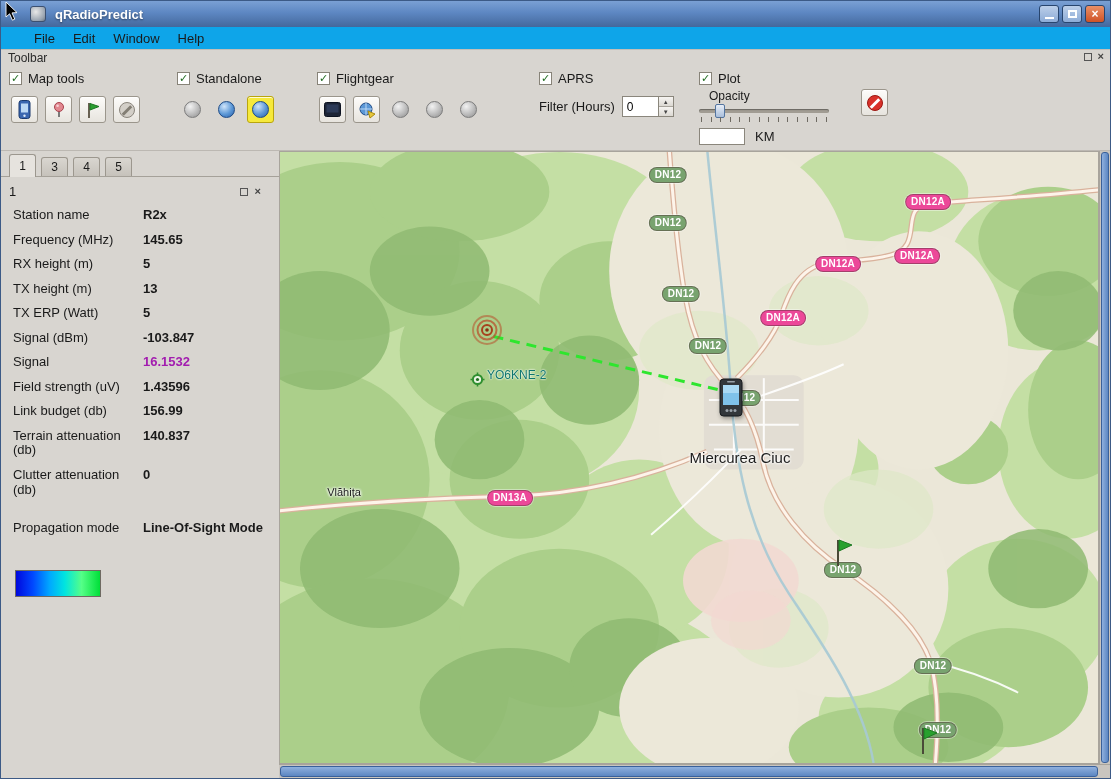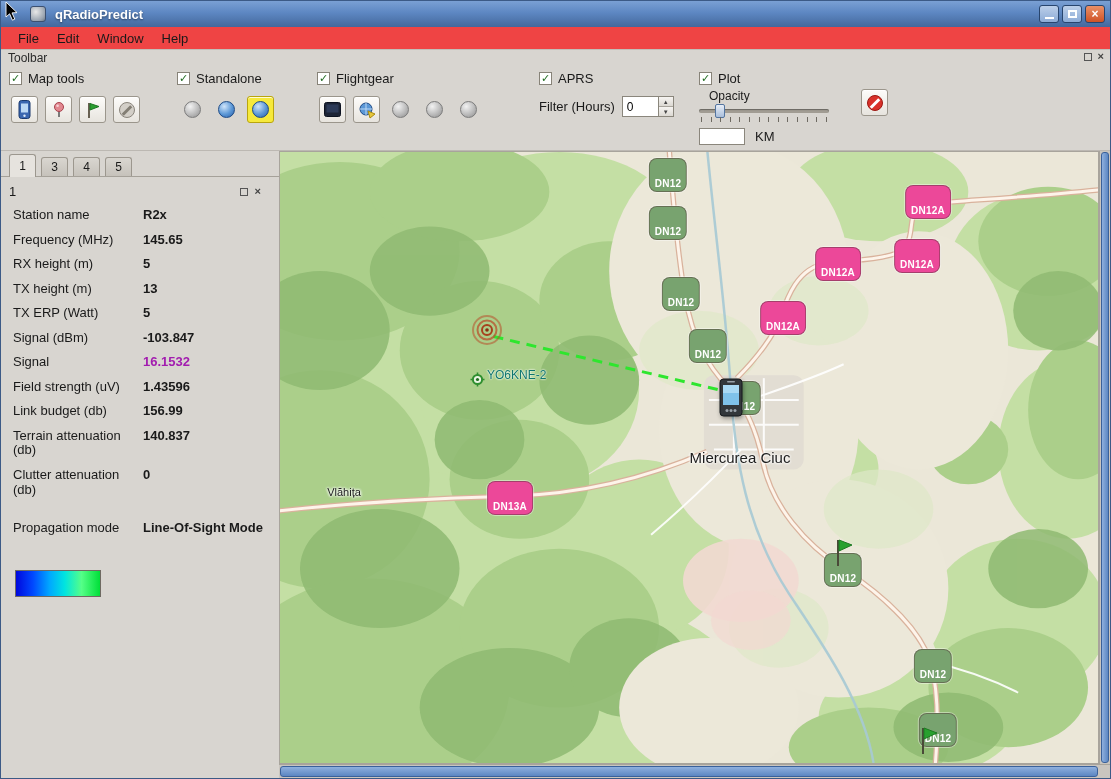--- a/index.html
+++ b/index.html
@@ -14,21 +14,21 @@
   .win-buttons{margin-left:auto;display:flex;gap:3px;}
   .win-btn{width:20px;height:18px;border-radius:3px;border:1px solid #28456e;display:flex;align-items:center;justify-content:center;cursor:default;}
   .win-btn.minmax{background:linear-gradient(#bccfe9,#8cabd6);}
   .win-btn.close{background:linear-gradient(#ea9067,#cf5226);}
   .glyph-min{display:block;width:9px;height:2px;background:#fff;margin-top:8px;}
   .glyph-max{display:block;width:9px;height:8px;border:2px solid #fff;}
   .glyph-close{color:#fff;font-weight:bold;font-size:12px;line-height:1;}
   .cursor{position:absolute;left:4px;top:1px;z-index:99;}
 
   
-  .menubar{flex:0 0 23px;display:flex;align-items:center;padding-left:8px;background:#ef4444;border-bottom:1px solid #c2beb8;}
+  .menubar{flex:0 0 23px;display:flex;align-items:center;padding-left:24px;background:#0ea5e9;border-bottom:1px solid #c2beb8;}
   .menu-item{padding:3px 9px;font-size:13px;}
 
   
   .dock-head{flex:0 0 17px;display:flex;align-items:flex-start;padding:1px 6px 0 7px;font-size:12px;color:#2a2a2a;}
   .dock-icons{margin-left:auto;display:flex;gap:6px;align-items:center;}
   .mini-float{width:8px;height:8px;border:1.5px solid #555;display:inline-block;}
   .mini-close{font-size:11px;font-weight:bold;color:#444;line-height:1;}
 
   .toolbar{flex:0 0 84px;display:flex;align-items:flex-start;padding:3px 8px 0 8px;border-bottom:1px solid #bcb8b2;}
   .tgroup{display:flex;flex-direction:column;flex:none;}
@@ -83,21 +83,21 @@
   .val.green{color:#a21caf;}
   .row.gap{margin-top:24px;}
   .scale{width:86px;height:27px;margin:24px 0 0 14px;border:1px solid #6e6a62;background:linear-gradient(90deg,#0008dd 0%,#0048ff 20%,#00a8ff 40%,#00e4e0 58%,#55ff88 78%,#00df38 100%);}
 
   
   .map-col{flex:1;display:flex;flex-direction:column;min-width:0;background:#cfccc6;}
   .map-row{flex:1;display:flex;min-height:0;}
   .map-wrap{position:relative;flex:1;overflow:hidden;background:#ebe7d8;border:1px solid #a8a49c;}
   .map-bg{position:absolute;inset:0;width:100%;height:100%;}
   .overlay{position:absolute;inset:0;width:100%;height:100%;pointer-events:none;}
-  .rbadge{position:absolute;transform:translate(-50%,-50%);font-size:10px;font-weight:bold;color:#fff;padding:19px 5px 2px;border-radius:8px;border:1px solid rgba(80,50,50,.45);box-shadow:0 0 0 1px rgba(255,255,255,.4);z-index:2;letter-spacing:.2px;white-space:nowrap;}
+  .rbadge{position:absolute;transform:translate(-50%,-50%);font-size:10px;font-weight:bold;color:#fff;padding:1px 5px 2px;border-radius:8px;border:1px solid rgba(80,50,50,.45);box-shadow:0 0 0 1px rgba(255,255,255,.4);z-index:2;letter-spacing:.2px;white-space:nowrap;}
   .rbadge.g{background:#78a36f;}
   .rbadge.p{background:#ec4899;}
   .town{position:absolute;transform:translate(-50%,-50%);color:#1b1b1b;text-shadow:0 0 3px #fff,0 0 3px #fff,0 0 3px #fff;z-index:3;white-space:nowrap;}
   .town.big{font-size:15px;}
   .town.small{font-size:11px;}
   .callsign{position:absolute;font-size:12px;color:#0f766e;text-shadow:0 0 2px #fff,0 0 2px #fff;z-index:3;}
   .marker{position:absolute;z-index:3;}
   .phone-marker{z-index:4;filter:drop-shadow(1px 2px 2px rgba(0,0,0,.35));}
 
   .vscroll{width:11px;flex:none;background:#c9c5bf;position:relative;border-left:1px solid #a8a49c;}

